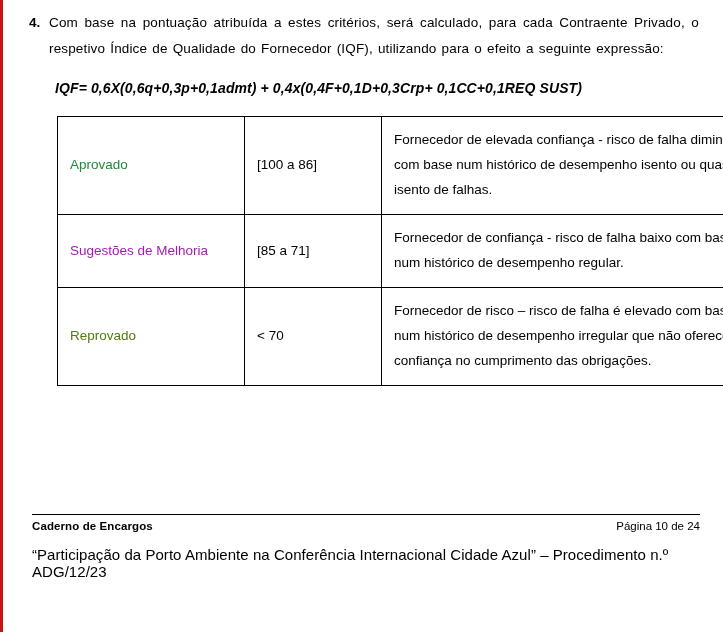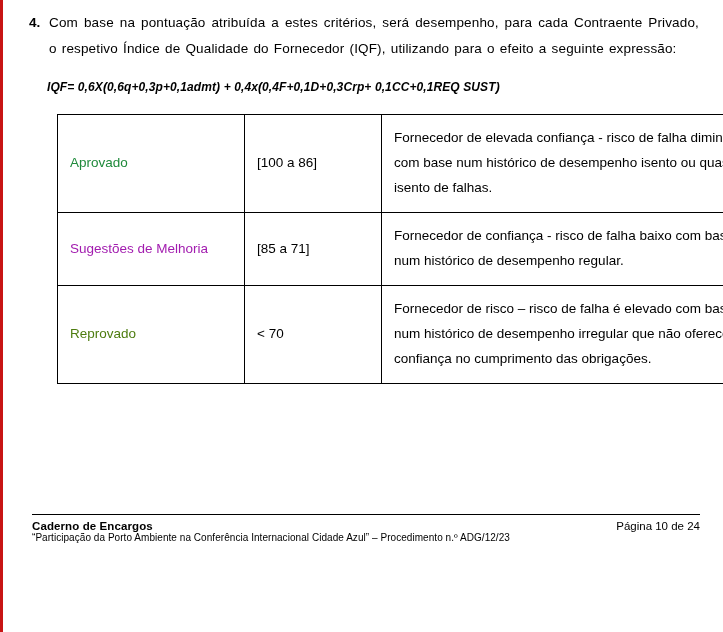--- a/index.html
+++ b/index.html
@@ -46,24 +46,24 @@
     line-height: 26px;
   }
   .para-text {
     flex: 1 1 auto;
     letter-spacing: 0.15px;
     word-spacing: 1.2px;
   }
   
   .formula {
     margin-top: 18px;
-    margin-left: 18px;
+    margin-left: 26px;
     font-weight: bold;
     font-style: italic;
-    font-size: 12px;
+    font-size: 14px;
     letter-spacing: 0.1px;
   }
   
   table.iqf {
     margin-top: 20px;
     margin-left: 28px;
     border-collapse: collapse;
     width: 630px;
     table-layout: fixed;
   }
@@ -100,34 +100,34 @@
   }
   .footer-left {
     font-weight: bold;
     letter-spacing: 0.1px;
   }
   .footer-right {
     font-size: 11.5px;
     margin-left: 29px;
   }
   .footer-note {
-    margin-top: 0;
-    font-size: 10px;
+    margin-top: 14px;
+    font-size: 15px;
     letter-spacing: 0.05px;
   }
 </style>
 </head>
 <body>
 
 <div class="page">
   <div class="content">
 
     <div class="para">
       <div class="para-num">4.</div>
-      <div class="para-text">Com base na pontuação atribuída a estes critérios, será desempenho, para cada Contraente Privado, o respetivo Índice de Qualidade do Fornecedor (IQF), utilizando para o efeito a seguinte expressão:</div>
+      <div class="para-text">Com base na pontuação atribuída a estes critérios, será calculado, para cada Contraente Privado, o respetivo Índice de Qualidade do Fornecedor (IQF), utilizando para o efeito a seguinte expressão:</div>
     </div>
 
     <div class="formula">IQF= 0,6X(0,6q+0,3p+0,1admt) + 0,4x(0,4F+0,1D+0,3Crp+ 0,1CC+0,1REQ SUST)</div>
 
     <table class="iqf">
       <tbody>
         <tr>
           <td class="col-status status-aprovado">Aprovado</td>
           <td class="col-range">[100 a 86]</td>
           <td class="col-desc">Fornecedor de elevada confiança - risco de falha diminuto com base num histórico de desempenho isento ou quase isento de falhas.</td>

